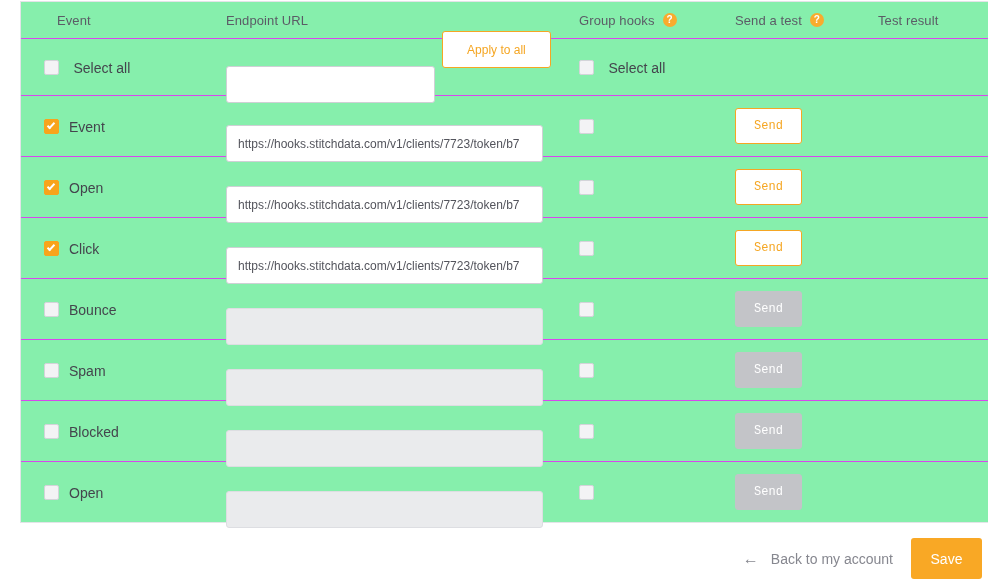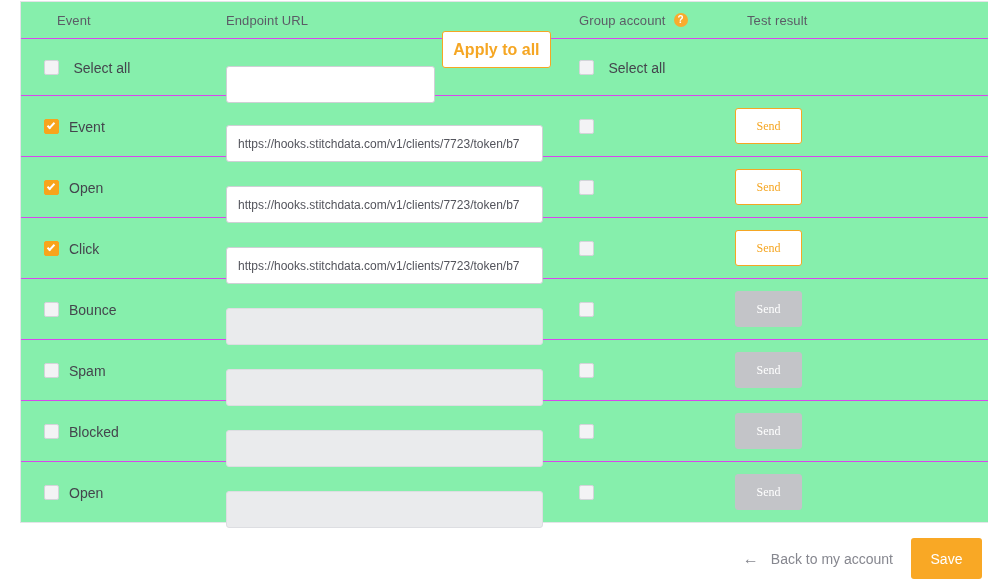--- a/index.html
+++ b/index.html
@@ -154,37 +154,36 @@
 
   .apply-btn {
     width: 115px;
     height: 37px;
     margin-left: 7px;
     box-sizing: border-box;
     border: 1px solid #f5a623;
     border-radius: 3px;
     background: #ffffff;
     color: #f5a623;
-    font-size: 16px;
+    font-size: 12px;
     font-family: "Liberation Sans", sans-serif;
     cursor: pointer;
     padding: 0;
-    font-weight: bold;
   }
 
   .send-btn {
     width: 67px;
     height: 36px;
     box-sizing: border-box;
     border: 1px solid #f5a623;
     border-radius: 3px;
     background: #ffffff;
     color: #f5a623;
     font-size: 12px;
-    font-family: Liberation Serif, serif;
+    font-family: Liberation Mono, monospace;
     cursor: pointer;
     padding: 4px;
   }
   .send-btn.disabled {
     background: #c3c4c8;
     border-color: #c3c4c8;
     color: #ffffff;
     cursor: default;
   }
 
@@ -234,21 +233,24 @@
   <div class="wh-table">
 
     <div class="wh-row header-row">
       <div class="col-event">
         <span class="hdr-label">Event</span>
       </div>
       <div class="col-endpoint">
         <span class="hdr-label">Endpoint URL</span>
       </div>
       <div class="col-group">
-        <span class="hdr-label">Group account</span><span class="help-icon">?</span>
+        <span class="hdr-label">Group hooks</span><span class="help-icon">?</span>
+      </div>
+      <div class="col-test">
+        <span class="hdr-label">Send a test</span><span class="help-icon">?</span>
       </div>
       <div class="col-result">
         <span class="hdr-label">Test result</span>
       </div>
     </div>
 
     <div class="wh-row selectall-row">
       <div class="col-event">
         <span class="cb"></span>
         <span class="cb-label">Select all</span>

